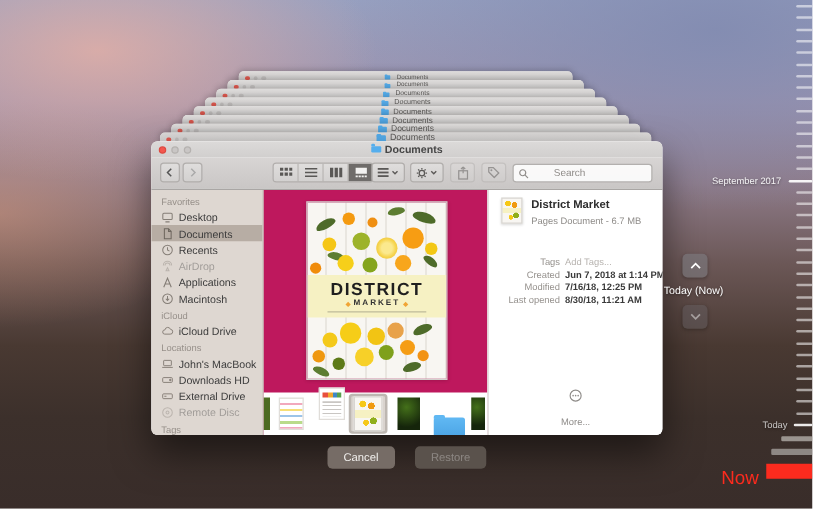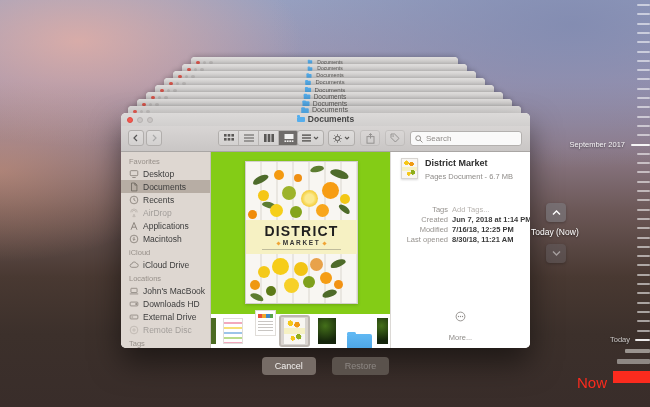--- a/index.html
+++ b/index.html
@@ -30,32 +30,32 @@
   .light.dim{background:#c9c6c5;border:0.5px solid #b5b2b0;box-sizing:border-box;}
   .wintitle{display:flex;align-items:center;gap:3px;font-size:8.5px;font-weight:bold;color:#464646;line-height:1;}
 
   .toolbar{height:25px;background:linear-gradient(#d8d5d4,#c9c6c5);border-bottom:1px solid #a9a6a4;position:relative;}
   .tbtn{position:absolute;top:4px;height:16px;box-sizing:border-box;border-radius:3px;background:linear-gradient(#dfdddc,#d3d1d0);border:1px solid #b1aeac;display:flex;align-items:center;justify-content:center;}
   .seg{position:absolute;top:4px;left:97px;height:16px;display:flex;border:1px solid #b1aeac;border-radius:3px;overflow:hidden;box-sizing:border-box;}
   .seg .cell{width:19px;height:100%;display:flex;align-items:center;justify-content:center;background:linear-gradient(#dfdddc,#d3d1d0);border-right:1px solid #b8b5b3;}
   .seg .cell:last-child{border-right:none;}
   .seg .cell.active{background:#6f6c6a;}
   .dimmed{opacity:0.45;}
-  .searchbox{position:absolute;top:5px;left:289px;width:112px;height:15px;box-sizing:border-box;border-radius:3px;border:1px solid #b3b0ae;background:rgba(255,255,255,0.88);display:flex;align-items:center;gap:3px;padding-left:4px;}
+  .searchbox{position:absolute;top:5px;left:289px;width:112px;height:15px;box-sizing:border-box;border-radius:3px;border:1px solid #b3b0ae;background:rgba(255,255,255,0.88);display:flex;align-items:center;gap:20px;padding-left:4px;}
   .searchbox span{font-size:8px;color:#8f8c89;line-height:1;}
 
   .content{position:absolute;top:39px;left:0;right:0;bottom:0;display:flex;}
   .sidebar{width:90px;box-sizing:border-box;background:#ded7d1;border-right:1px solid #c6bfb9;padding-top:2px;overflow:hidden;}
   .sb-header{font-size:7.5px;color:#97908a;padding:3px 0 1px 8px;line-height:1.2;}
   .sb-item{height:13px;display:flex;align-items:center;gap:4px;padding-left:8px;font-size:8.5px;color:#3c3c3c;white-space:nowrap;}
   .sb-item.selected{background:#b7ada4;}
   .sb-item.disabled{opacity:0.38;}
   .sb-ico{width:10px;height:10px;flex:0 0 auto;display:flex;align-items:center;}
 
-  .center{width:179px;position:relative;background:#84cc16;}
+  .center{width:179px;position:relative;background:#be185d;}
   .doc-card{position:absolute;left:34px;top:9px;width:113px;height:143px;box-sizing:border-box;border:1px solid #d3d0cd;box-shadow:0 1px 3px rgba(0,0,0,0.18);overflow:hidden;
     background:repeating-linear-gradient(90deg,#f8f6f2 0 14px,#e9e6e0 14px 16px);}
   .fruit{position:absolute;border-radius:50%;}
   .leaf{position:absolute;border-radius:50% 50% 50% 50%/60% 60% 40% 40%;background:#4e6b2a;}
   .banner{position:absolute;left:0;right:0;top:58px;height:34px;background:#f6f1c3;display:flex;flex-direction:column;align-items:center;justify-content:center;z-index:3;}
   .b-title{font-size:14px;font-weight:bold;letter-spacing:1.2px;color:#1f1f1f;line-height:1;}
   .b-sub{display:flex;align-items:center;gap:3px;margin-top:2px;font-size:6.5px;font-weight:bold;letter-spacing:1.6px;color:#333;line-height:1;}
   .star{width:3px;height:3px;background:#f0a435;transform:rotate(45deg);}
   .b-line{margin-top:2.5px;width:72%;height:1.5px;background:rgba(90,90,80,0.35);}
 

